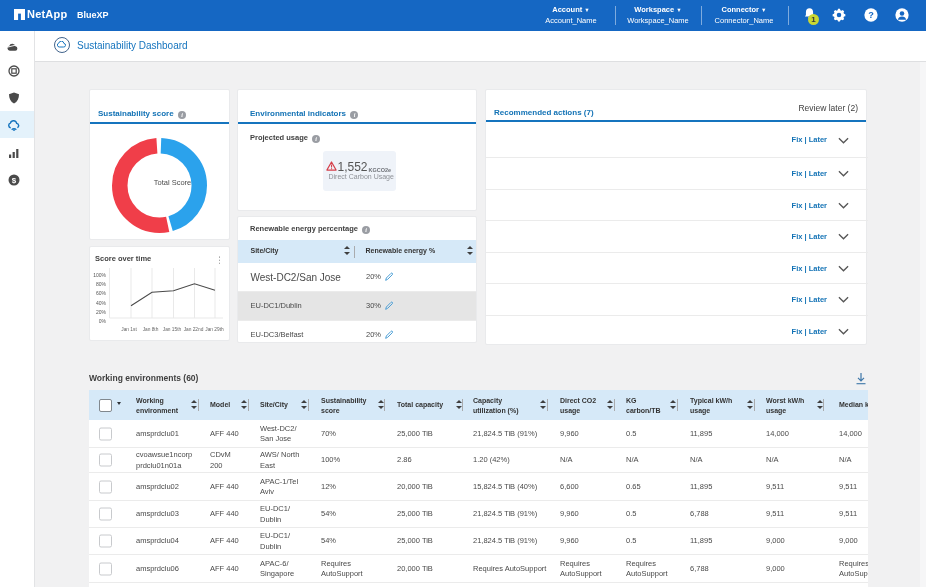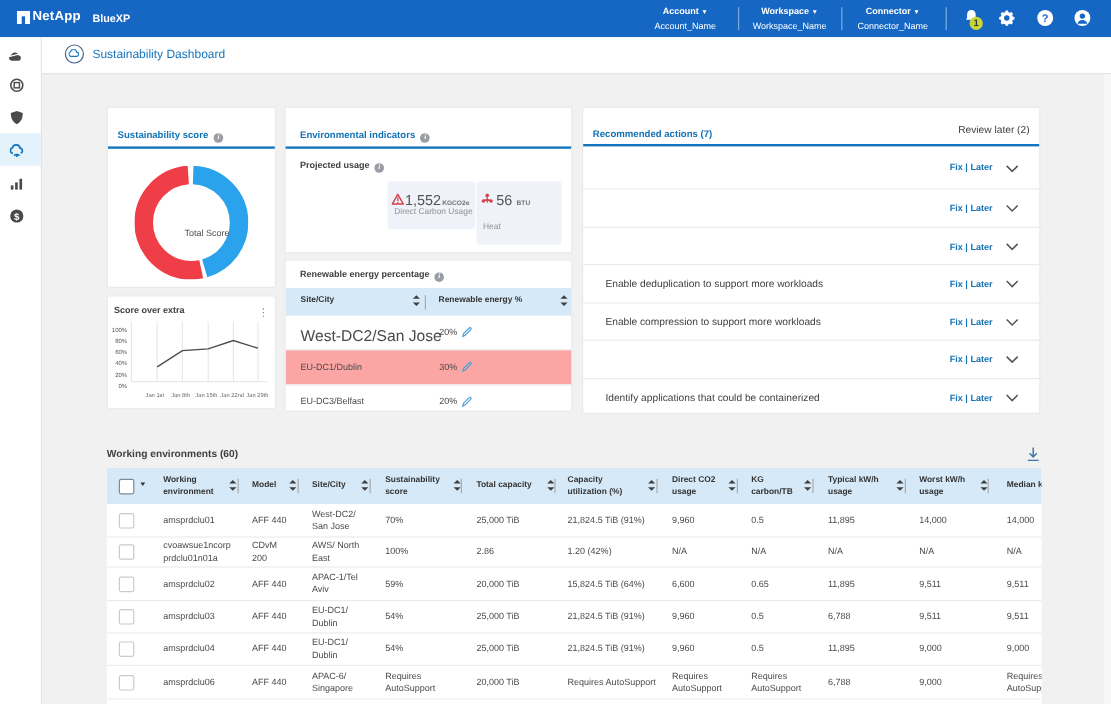--- a/index.html
+++ b/index.html
@@ -28,21 +28,21 @@
 
   
   .card { position:absolute; background:#fff; border:1px solid #E9EAEC; border-radius:2px; }
   .card-title { font-weight:bold; color:#1272B5; font-size:8px; }
   .blue-line { position:absolute; left:0; right:0; height:2px; background:#1574BE; }
   .info { display:inline-block; width:8px; height:8px; border-radius:50%; background:#9A9DA3; color:#fff; font-size:6px; font-weight:bold; text-align:center; line-height:8px; vertical-align:-1px; font-family:"Liberation Serif",serif; font-style:italic; }
 
   
   .donut-center { position:absolute; text-align:center; }
   .donut-pct { font-size:17px; color:#3F3F3F; }
-  .donut-sub { font-size:7.5px; color:#4D4D4D; margin-top:20px;padding-left:24px; }
+  .donut-sub { font-size:7.5px; color:#4D4D4D; margin-top:8px;padding-left:24px; }
 
   
   .statbox { position:absolute; background:#EFF3F9; border-radius:3px; }
   .stat-val { font-size:12px; color:#545454; }
   .stat-unit { font-size:5.5px; font-weight:bold; color:#6E7177; }
   .stat-lbl { position:absolute; left:6px; bottom:11px; font-size:7px; color:#8E9197; }
 
   
   .thead-blue { background:#D6E9F8; }
   .sort { position:absolute; width:6px; height:9px; }
@@ -155,21 +155,21 @@
       <circle cx="47.5" cy="47.5" r="39.75" fill="none" stroke="#F03E49" stroke-width="15.5" stroke-dasharray="130.3 119.5" stroke-dashoffset="-116.4"></circle>
       <circle cx="47.5" cy="47.5" r="39.75" fill="none" stroke="#2BA2EC" stroke-width="15.5" stroke-dasharray="111.9 137.9" stroke-dashoffset="-1.5"></circle>
     </g>
   </svg>
   <div class="donut-center" style="left:0;top:80px;width:141px">
     <div class="donut-sub">Total Score</div>
   </div>
 </div>
 
 <div class="card" style="left:89px;top:246px;width:141px;height:95px">
-  <div class="abs" style="left:5px;top:7px;font-size:7.5px;font-weight:bold;color:#3F3F3F">Score over extra</div>
+  <div class="abs" style="left:5px;top:7px;font-size:7.5px;font-weight:bold;color:#3F3F3F">Score over time</div>
   <div class="abs" style="right:5px;top:8px;font-size:9px;color:#8A8A8A">⋮</div>
   <svg class="abs" style="left:0;top:20px" width="141" height="72" viewBox="0 0 141 72">
     <g stroke="#E9E9E9" stroke-width="1">
       <line x1="19.5" y1="1" x2="19.5" y2="51"></line>
       <line x1="41" y1="1" x2="41" y2="51"></line>
         <line x1="62" y1="1" x2="62" y2="51"></line>
       <line x1="83.5" y1="1" x2="83.5" y2="51"></line>
         <line x1="104.5" y1="1" x2="104.5" y2="51"></line>
       <line x1="125" y1="1" x2="125" y2="51"></line>
       <line x1="19.5" y1="51" x2="133" y2="51"></line>
@@ -203,50 +203,39 @@
     <svg class="abs" style="left:3px;top:10px" width="11" height="10" viewBox="0 0 13 12">
       <path d="M6.5 1.2 L12 10.8 L1 10.8 Z" fill="none" stroke="#D5404B" stroke-width="1.5" stroke-linejoin="round"></path>
       <rect x="5.9" y="4.2" width="1.3" height="3.6" fill="#D5404B"></rect>
       <rect x="5.9" y="8.7" width="1.3" height="1.3" fill="#D5404B"></rect>
     </svg>
     <span class="abs stat-val" style="left:15px;top:9px">1,552</span>
     <span class="abs stat-unit" style="left:46px;top:16px">KGCO2e</span>
     <div class="stat-lbl">Direct Carbon Usage</div>
   </div>
 
-  <div class="statbox" style="left:158.5px;top:61px;width:71px;height:53px">
-    <svg class="abs" style="left:4.5px;top:10px" width="10" height="10" viewBox="0 0 12 12">
-      <circle cx="6" cy="2.2" r="1.8" fill="#D5404B"></circle>
-      <circle cx="2.2" cy="7.8" r="1.8" fill="#D5404B"></circle>
-      <circle cx="9.8" cy="7.8" r="1.8" fill="#D5404B"></circle>
-      <path d="M6 3.5 L6 9.5 M6 6 L2.8 7.2 M6 6 L9.2 7.2" stroke="#D5404B" stroke-width="1.2" fill="none"></path>
-    </svg>
-    <span class="abs stat-val" style="left:17px;top:9px">56</span>
-    <span class="abs stat-unit" style="left:34px;top:16px">BTU</span>
-    <div class="stat-lbl">Heat</div>
-  </div>
 </div>
 
 <div class="card" style="left:237px;top:216px;width:240px;height:127px;overflow:hidden">
   <div class="abs" style="left:12px;top:7px;font-size:7.5px;font-weight:bold;color:#3F3F3F">Renewable energy percentage&nbsp; <span class="info">i</span></div>
   <div class="abs thead-blue" style="left:0;top:23px;width:240px;height:23px">
     <span class="abs" style="left:12.5px;top:7px;font-size:7px;font-weight:bold;color:#333">Site/City</span>
     <span class="sort abs" style="left:106px;top:6px"></span>
     <span class="colsep abs" style="left:116px;top:6px"></span>
     <span class="abs" style="left:127.5px;top:7px;font-size:7px;font-weight:bold;color:#333">Renewable energy %</span>
     <span class="sort abs" style="left:229px;top:6px"></span>
   </div>
   <div class="abs" style="left:0;top:46px;width:240px;height:29px;border-bottom:1px solid #EBEBEB">
-    <span class="abs" style="left:12.5px;top:9px;font-size:13px;color:#4A4A4A">West-DC2/San Jose</span>
+    <span class="abs" style="left:12.5px;top:9px;font-size:10px;color:#4A4A4A">West-DC2/San Jose</span>
     <span class="abs" style="left:128px;top:9px;font-size:7.5px;color:#4A4A4A">20%</span>
     <svg class="abs" style="left:146px;top:9px" width="10" height="10" viewBox="0 0 12 12">
         <path d="M2 10 L2.8 7.2 L8.4 1.6 A1.1 1.1 0 0 1 10 3.2 L4.4 8.8 Z" fill="none" stroke="#4C9FD6" stroke-width="1.2"></path>
       </svg>
   </div>
-  <div class="abs" style="left:0;top:75px;width:240px;height:29px;border-bottom:1px solid #EBEBEB;background:#fca5a5">
+  <div class="abs" style="left:0;top:75px;width:240px;height:29px;border-bottom:1px solid #EBEBEB;background:#e5e5e5">
     <span class="abs" style="left:12.5px;top:9px;font-size:7.5px;color:#4A4A4A">EU-DC1/Dublin</span>
     <span class="abs" style="left:128px;top:9px;font-size:7.5px;color:#4A4A4A">30%</span>
     <svg class="abs" style="left:146px;top:9px" width="10" height="10" viewBox="0 0 12 12">
         <path d="M2 10 L2.8 7.2 L8.4 1.6 A1.1 1.1 0 0 1 10 3.2 L4.4 8.8 Z" fill="none" stroke="#4C9FD6" stroke-width="1.2"></path>
       </svg>
   </div>
   <div class="abs" style="left:0;top:104px;width:240px;height:29px">
     <span class="abs" style="left:12.5px;top:9px;font-size:7.5px;color:#4A4A4A">EU-DC3/Belfast</span>
     <span class="abs" style="left:128px;top:9px;font-size:7.5px;color:#4A4A4A">20%</span>
     <svg class="abs" style="left:146px;top:9px" width="10" height="10" viewBox="0 0 12 12">
@@ -271,41 +260,38 @@
         <path d="M1 1 L6 6 L11 1" fill="none" stroke="#555" stroke-width="1.4"></path>
       </svg>
   </div>
   <div class="ra-row" style="top:99.5px">
     <span class="ra-fix">Fix | Later</span>
     <svg class="ra-chev" viewBox="0 0 12 7">
         <path d="M1 1 L6 6 L11 1" fill="none" stroke="#555" stroke-width="1.4"></path>
       </svg>
   </div>
   <div class="ra-row" style="top:131px">
-    <span class="ra-txt">Enable deduplication to support more workloads</span>
     <span class="ra-fix">Fix | Later</span>
     <svg class="ra-chev" viewBox="0 0 12 7">
         <path d="M1 1 L6 6 L11 1" fill="none" stroke="#555" stroke-width="1.4"></path>
       </svg>
   </div>
   <div class="ra-row" style="top:162.5px">
-    <span class="ra-txt">Enable compression to support more workloads</span>
     <span class="ra-fix">Fix | Later</span>
     <svg class="ra-chev" viewBox="0 0 12 7">
         <path d="M1 1 L6 6 L11 1" fill="none" stroke="#555" stroke-width="1.4"></path>
       </svg>
   </div>
   <div class="ra-row" style="top:194px">
     <span class="ra-fix">Fix | Later</span>
     <svg class="ra-chev" viewBox="0 0 12 7">
         <path d="M1 1 L6 6 L11 1" fill="none" stroke="#555" stroke-width="1.4"></path>
       </svg>
   </div>
   <div class="ra-row" style="top:225.5px;border-bottom:none">
-    <span class="ra-txt">Identify applications that could be containerized</span>
     <span class="ra-fix">Fix | Later</span>
     <svg class="ra-chev" viewBox="0 0 12 7">
         <path d="M1 1 L6 6 L11 1" fill="none" stroke="#555" stroke-width="1.4"></path>
       </svg>
   </div>
 </div>
 
 <div class="abs" style="left:89px;top:373px;font-size:8.5px;font-weight:bold;color:#3F3F3F">Working environments (60)</div>
 <svg class="abs" style="left:855px;top:372px" width="12" height="13" viewBox="0 0 12 13">
   <path d="M6 1 L6 8 M3 5.8 L6 8.8 L9 5.8" stroke="#3D76A8" stroke-width="1.2" fill="none"></path>
@@ -374,23 +360,23 @@
 <span class="cell" style="left:537px;top:50%;transform:translateY(-50%)">N/A</span>
 <span class="cell" style="left:601px;top:50%;transform:translateY(-50%)">N/A</span>
 <span class="cell" style="left:677px;top:50%;transform:translateY(-50%)">N/A</span>
 <span class="cell" style="left:750px;top:50%;transform:translateY(-50%)">N/A</span>
 </div>
 <div class="abs" style="left:0;top:83px;width:779px;height:28px;border-bottom:1px solid #EBEBEB">
 <span class="chk" style="left:10px;top:50%;transform:translateY(-50%)"></span>
 <span class="cell link" style="left:47px;top:50%;transform:translateY(-50%)">amsprdclu02</span>
 <span class="cell" style="left:121px;top:50%;transform:translateY(-50%)">AFF 440</span>
 <span class="cell" style="left:171px;top:50%;transform:translateY(-50%)">APAC-1/Tel<br>Aviv</span>
-<span class="cell" style="left:232px;top:50%;transform:translateY(-50%)">59%</span>
+<span class="cell" style="left:232px;top:50%;transform:translateY(-50%)">12%</span>
 <span class="cell" style="left:308px;top:50%;transform:translateY(-50%)">20,000 TiB</span>
-<span class="cell" style="left:384px;top:50%;transform:translateY(-50%)">15,824.5 TiB (64%)</span>
+<span class="cell" style="left:384px;top:50%;transform:translateY(-50%)">15,824.5 TiB (40%)</span>
 <span class="cell" style="left:471px;top:50%;transform:translateY(-50%)">6,600</span>
 <span class="cell" style="left:537px;top:50%;transform:translateY(-50%)">0.65</span>
 <span class="cell" style="left:601px;top:50%;transform:translateY(-50%)">11,895</span>
 <span class="cell" style="left:677px;top:50%;transform:translateY(-50%)">9,511</span>
 <span class="cell" style="left:750px;top:50%;transform:translateY(-50%)">9,511</span>
 </div>
 <div class="abs" style="left:0;top:111px;width:779px;height:27px;border-bottom:1px solid #EBEBEB">
 <span class="chk" style="left:10px;top:50%;transform:translateY(-50%)"></span>
 <span class="cell link" style="left:47px;top:50%;transform:translateY(-50%)">amsprdclu03</span>
 <span class="cell" style="left:121px;top:50%;transform:translateY(-50%)">AFF 440</span>

